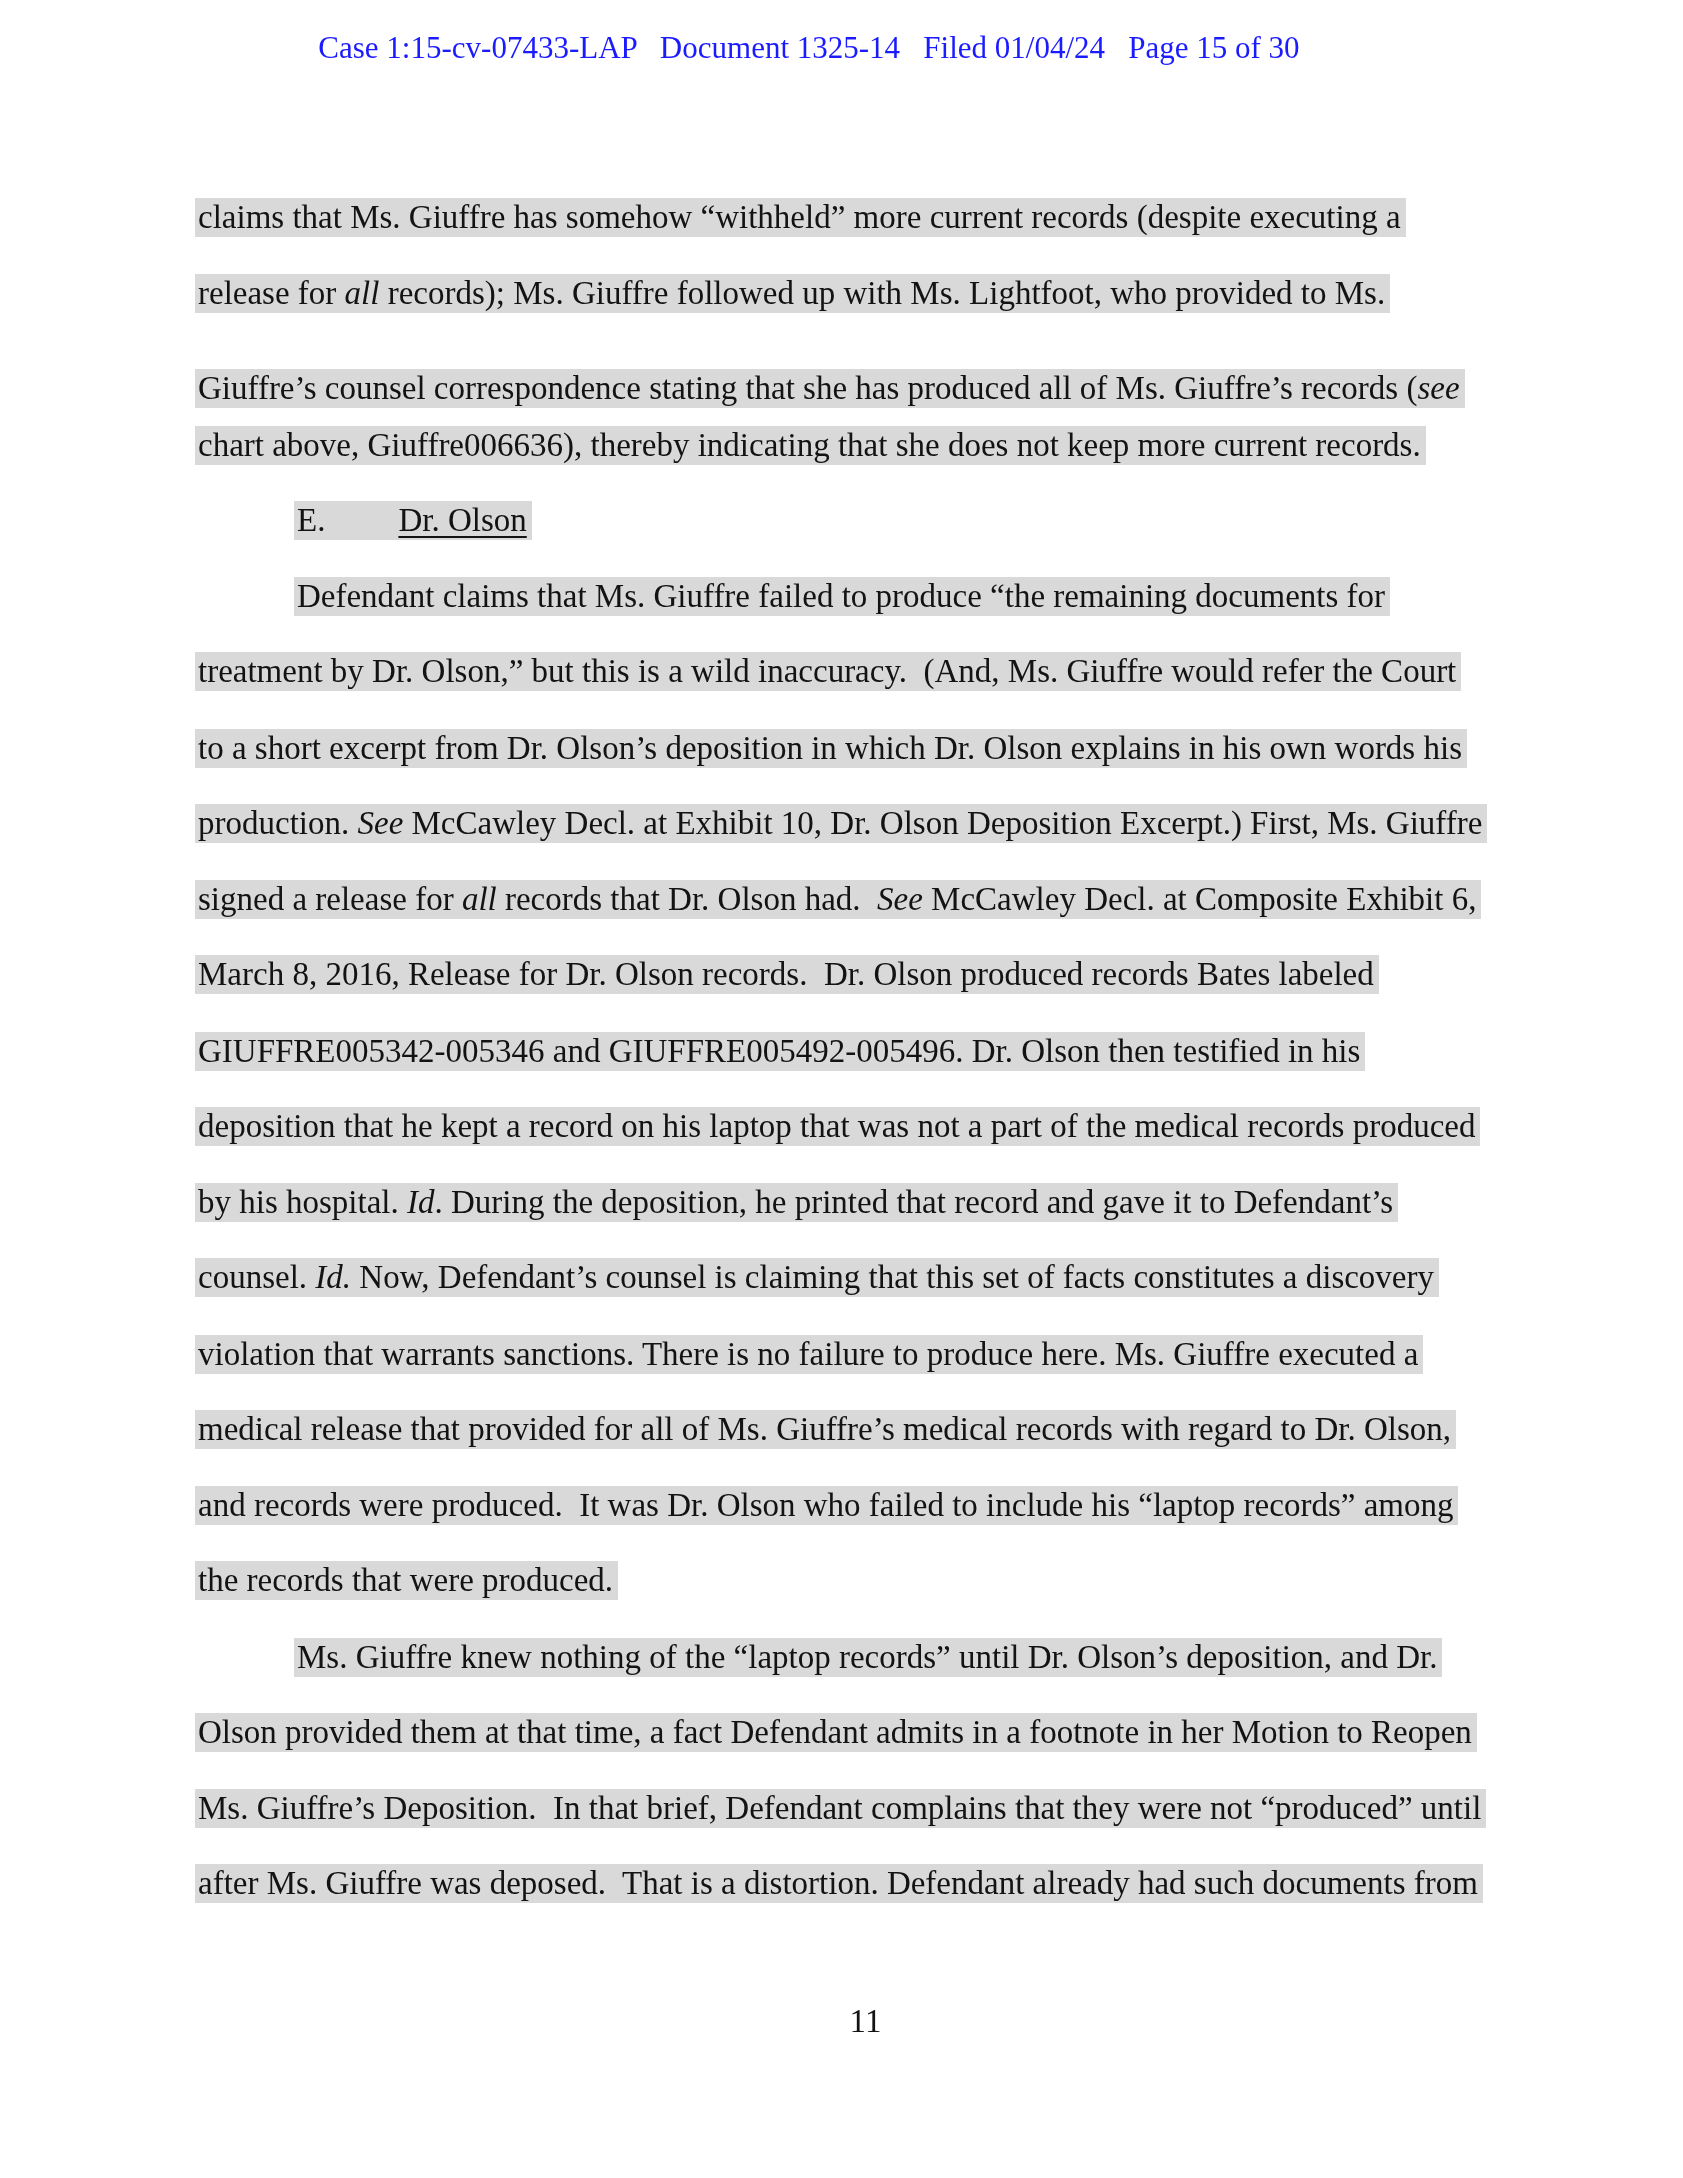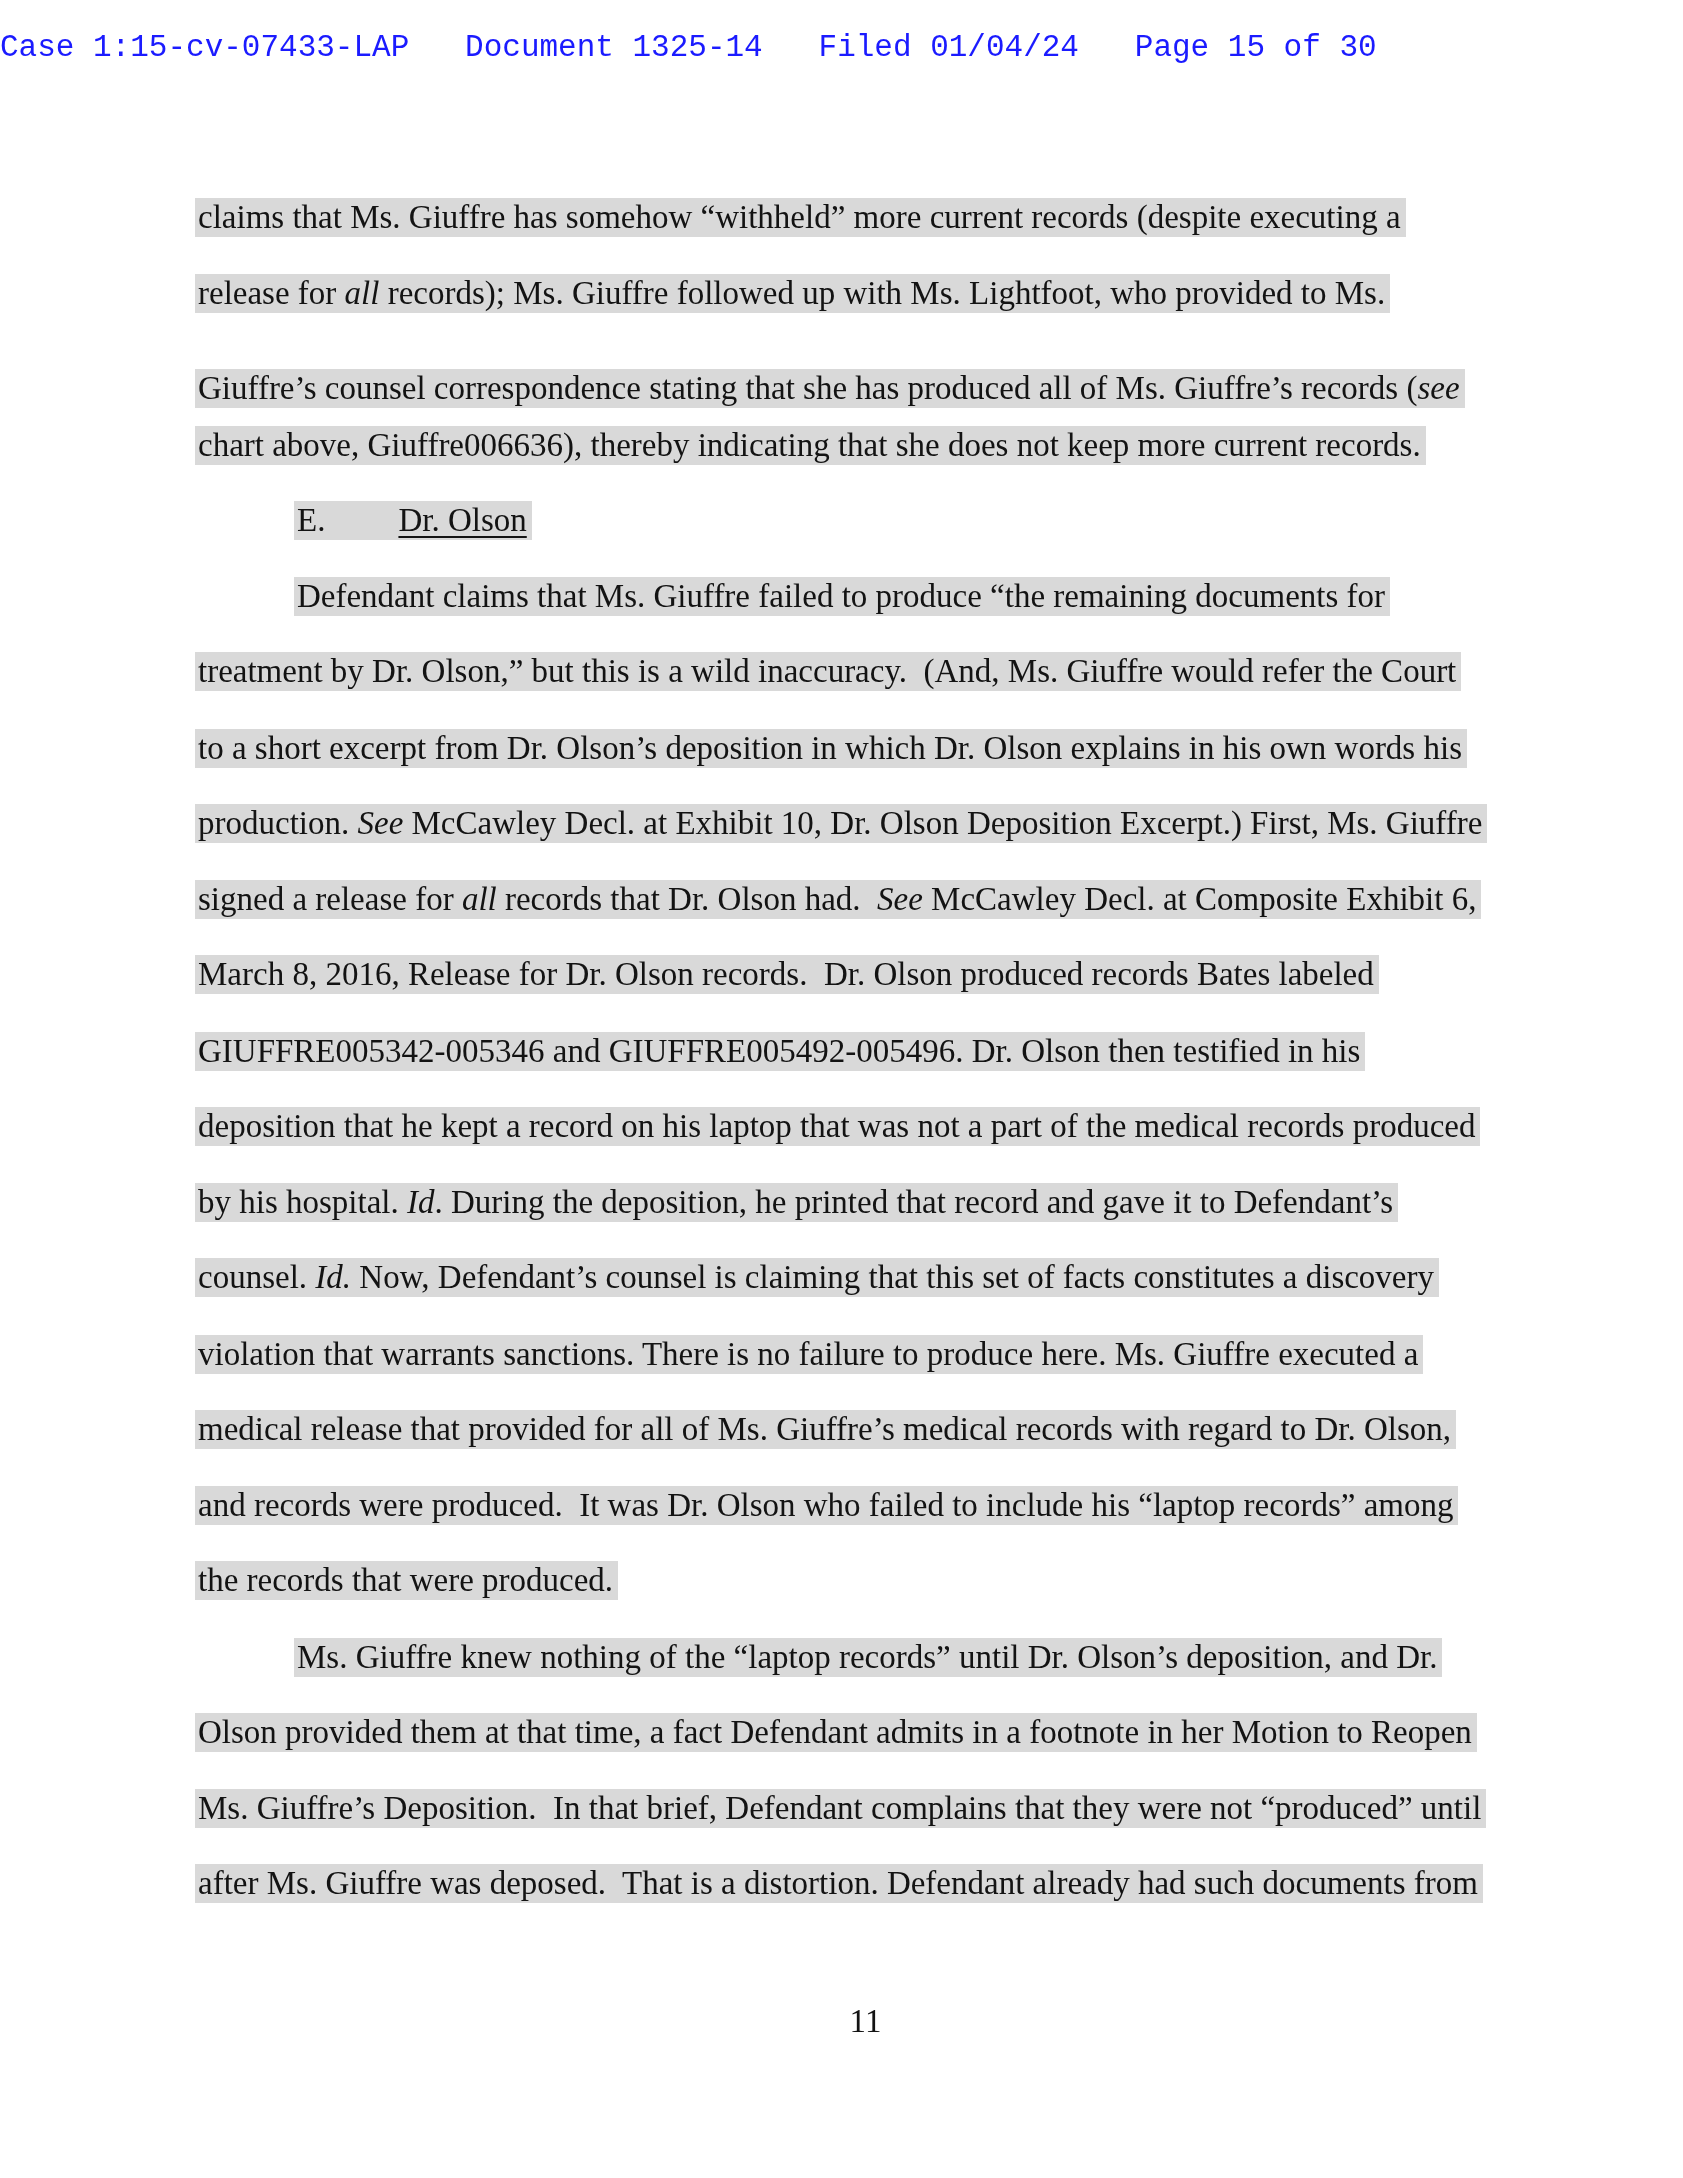--- a/index.html
+++ b/index.html
@@ -11,22 +11,22 @@
   .page{
     position:relative;
     width:1683px;height:2178px;
     background:#ffffff;
     font-family:"Liberation Serif", serif;
     color:var(--ink);
     overflow:hidden;
   }
   .case-header{
     position:absolute;top:30px;left:0;width:1618px;
-    text-align:left;
-    font-family:Liberation Mono, monospace;
+    text-align:center;
+    font-family:Liberation Serif, serif;
     font-size:31px;
     color:var(--header-blue);
     white-space:pre;
   }
   .doc-body{position:absolute;top:0;left:0;width:1683px;height:1830px;}
   .line{
     position:absolute;
     left:195px;
     height:40px;
     line-height:40px;

